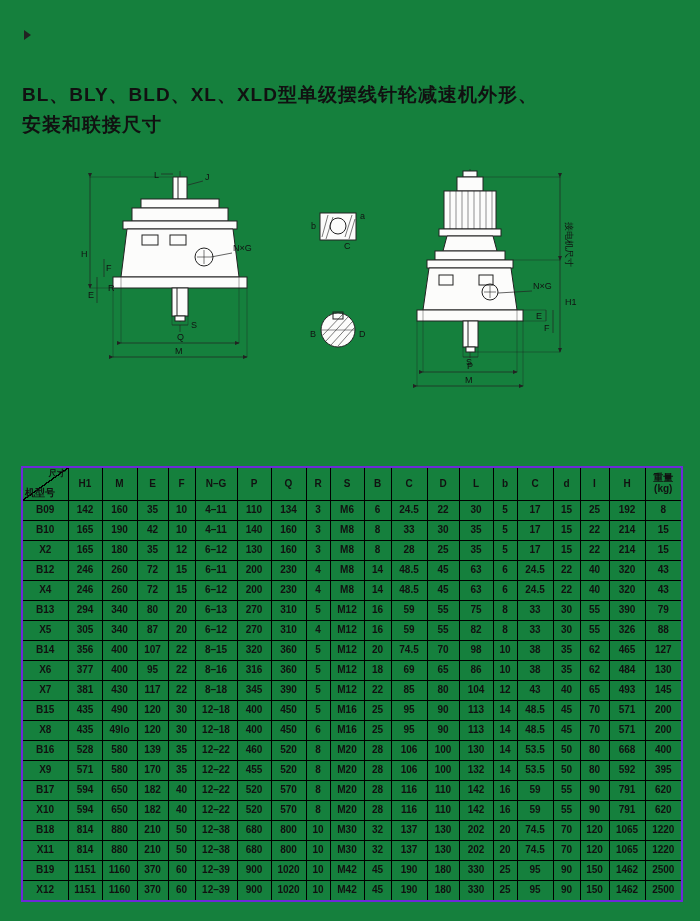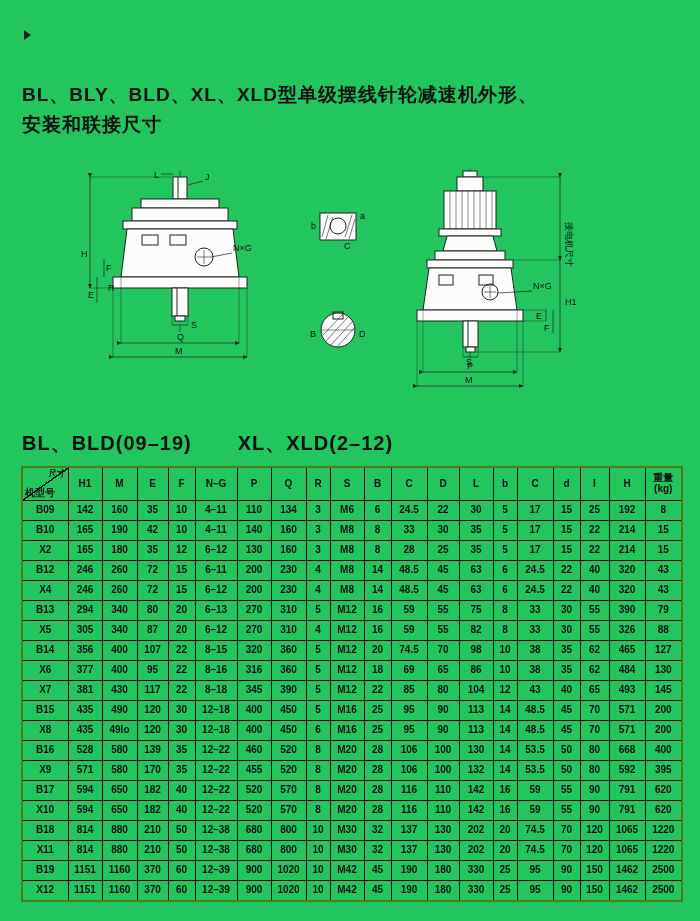--- a/index.html
+++ b/index.html
@@ -1,19 +1,19 @@
 <!DOCTYPE html>
 <html><head>
 <meta charset="utf-8">
 <style>
   * { margin:0; padding:0; box-sizing:border-box; }
   html,body { background:#dddddd; }
   .page {
     position:relative; width:700px; height:921px; margin:0 auto;
-    background:#22c55e; color:#111;
+    background:#15803d; color:#111;
     font-family:"Liberation Sans","DejaVu Sans",sans-serif;
     overflow:hidden;
   }
   .corner-mark{
     position:absolute; left:24px; top:30px; width:0; height:0;
     border-left:7px solid #222; border-top:5px solid transparent; border-bottom:5px solid transparent;
   }
   .title{
     position:absolute; left:22px; top:80px;
     font-size:19px; font-weight:bold; line-height:1.6; letter-spacing:1px;
@@ -23,21 +23,21 @@
   .drawings text{ font-family:"Liberation Sans","DejaVu Sans",sans-serif; font-size:9px; fill:#111; }
   .subtitle{
     position:absolute; left:22px; top:430px;
     font-size:20px; font-weight:bold; letter-spacing:1px;
   }
   .subtitle .gap{ display:inline-block; width:46px; }
   .tablewrap{ position:absolute; left:21px; top:466px; width:658px; }
   table{
     border-collapse:collapse; table-layout:fixed;
     width:658px; height:436px;
-    font-size:10px; font-weight:bold; border:2px solid #4d7c0f;
+    font-size:10px; font-weight:bold; border:2px solid #6d28d9;
   }
   th,td{
     border:1px solid #000; text-align:center; vertical-align:middle;
     padding:0; overflow:hidden; line-height:1.05;
   }
   thead tr{ height:30px; }
   thead th{ font-size:10px; white-space:pre-line; }
   .corner-cell{
     position:relative; font-weight:bold;
     background-image:linear-gradient(to bottom right,
@@ -217,23 +217,20 @@
       <text x="545" y="138">H1</text>
       <text x="513" y="122">N×G</text>
       <text x="516" y="152">E</text>
       <text x="524" y="164">F</text>
       <text x="446" y="198">S</text>
       <text x="447" y="202" dy="0">P</text>
       <text x="445" y="216">M</text>
     </svg>
   </div>
 
-  <h2 class="subtitle">
-    <span>BL、BLD(09–19)</span><span class="gap"></span><span>XL、XLD(2–12)</span>
-  </h2>
 
   <div class="tablewrap">
     <table>
       <colgroup>
         <col style="width:46px">
           <col style="width:34px">
           <col style="width:35px">
           <col style="width:31px">
         <col style="width:27px">
           <col style="width:42px">

